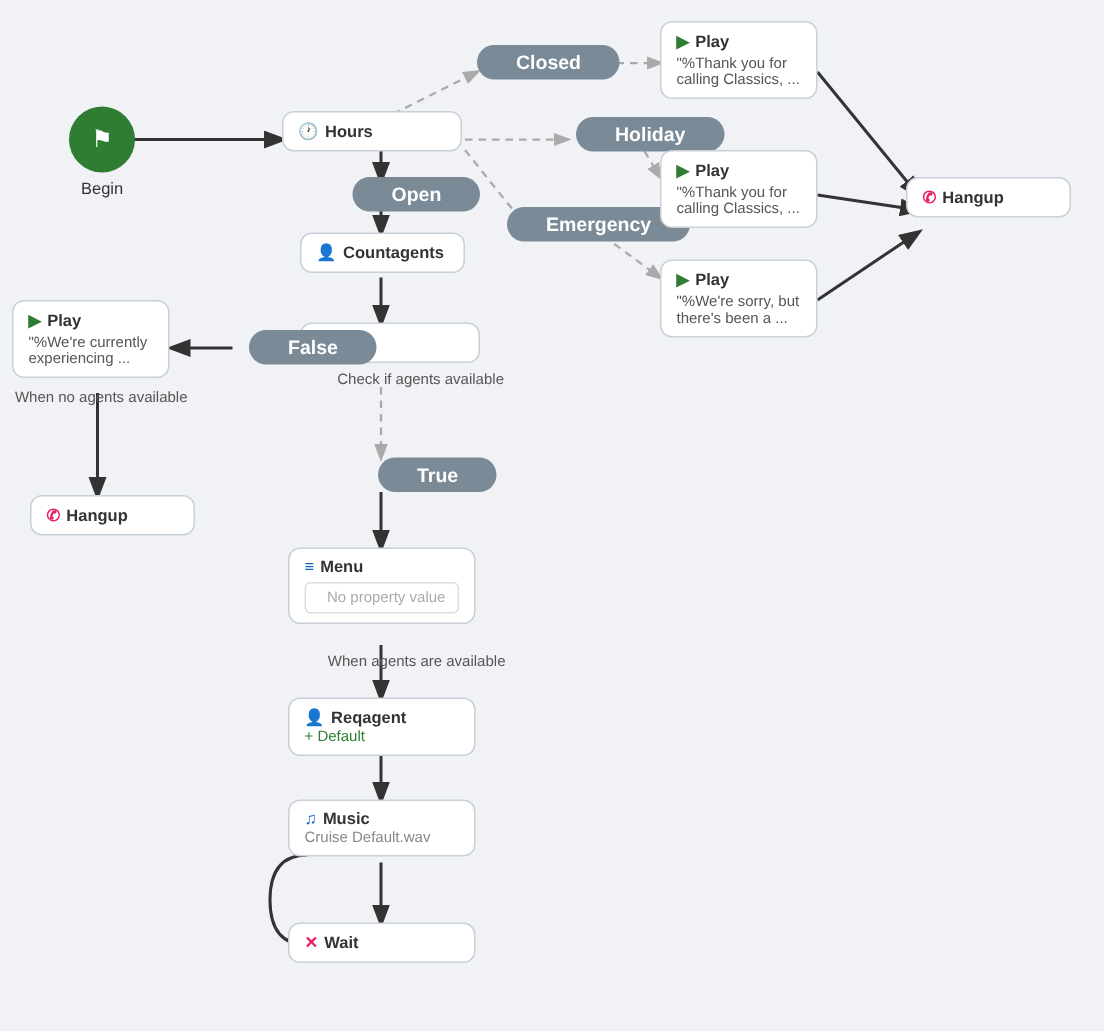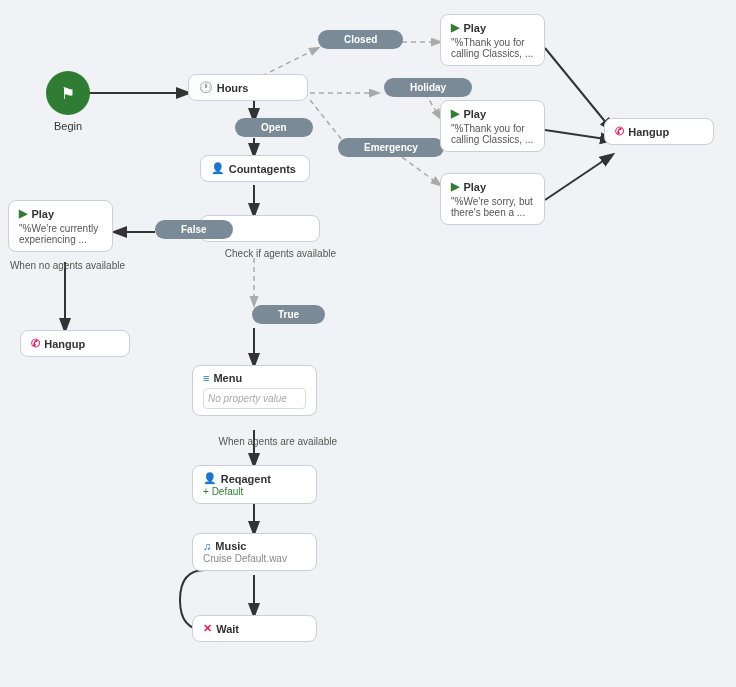--- a/index.html
+++ b/index.html
@@ -53,21 +53,21 @@
       width: 90px;
     }
 
     
     .pill {
       position: absolute;
       background: #7a8a96;
       color: #fff;
       border-radius: 12px;
       padding: 4px 26px;
-      font-size: 10px;
+      font-size: 13px;
       font-weight: bold;
     }
 
     
     .begin-circle {
       position: absolute;
       width: 44px;
       height: 44px;
       background: #2e7d32;
       border-radius: 50%;
@@ -227,21 +227,21 @@
   </div>
 
   <div class="node" style="left:200px; top:215px; width:120px;">
     <div class="node-title">
       <span style="color:#1565c0;">⇄</span>
       <span>If</span>
     </div>
   </div>
   <div class="node-label-below" style="left:186px; top:248px; width:150px;">Check if agents available</div>
 
-  <div class="pill" style="left:155px; top:220px;">
+  <div class="pill" style="left:166px; top:220px;">
     <span>False</span>
   </div>
 
   <div class="pill" style="left:252px; top:305px;">
     <span>True</span>
   </div>
 
   <div class="node" style="left:8px; top:200px; width:105px;">
     <div class="node-title">
       <span style="color:#2e7d32;">▶</span>
@@ -256,21 +256,21 @@
       <span style="color:#e91e63;">✆</span>
       <span>Hangup</span>
     </div>
   </div>
 
   <div class="node" style="left:192px; top:365px; width:125px;">
     <div class="node-title">
       <span style="color:#1565c0;">≡</span>
       <span>Menu</span>
     </div>
-    <div style="border:1px solid #ddd; border-radius:4px; padding:4px 4px; margin-top:4px; font-size:10px; color:#aaa;font-style:italic;">No property value</div>
+    <div style="border:1px solid #ddd; border-radius:4px; padding:4px 14px; margin-top:4px; font-size:10px; color:#aaa;">No property value</div>
   </div>
   <div class="node-label-below" style="left:172px; top:436px; width:165px;">When agents are available</div>
 
   <div class="node" style="left:192px; top:465px; width:125px;">
     <div class="node-title">
       <span style="color:#e91e63;">👤</span>
       <span>Reqagent</span>
     </div>
     <div class="node-sub">
       <span style="color:#2e7d32; font-size:10px;">+</span>

